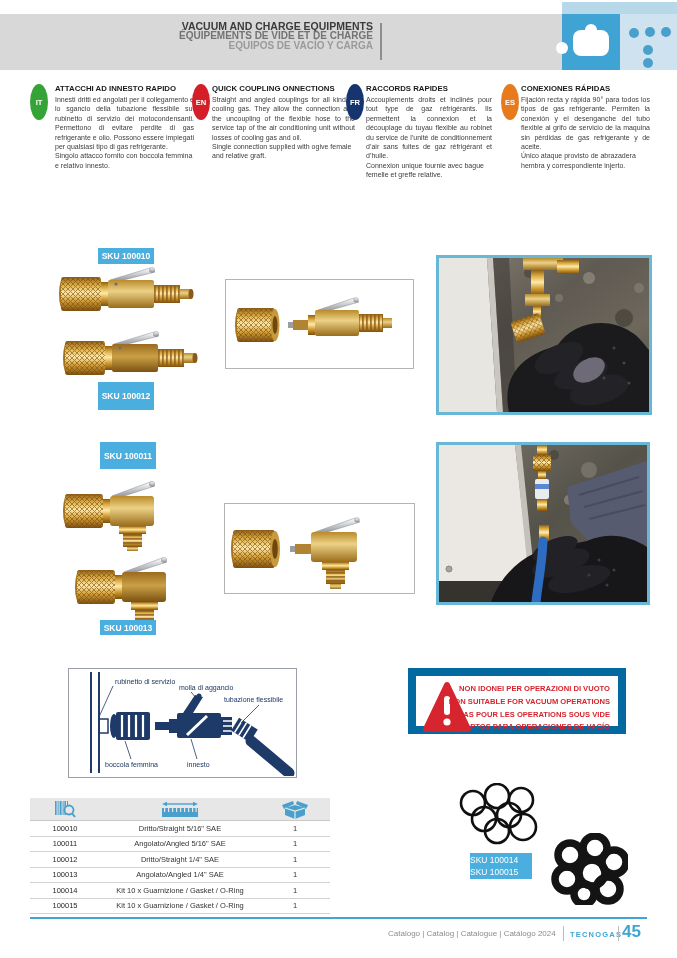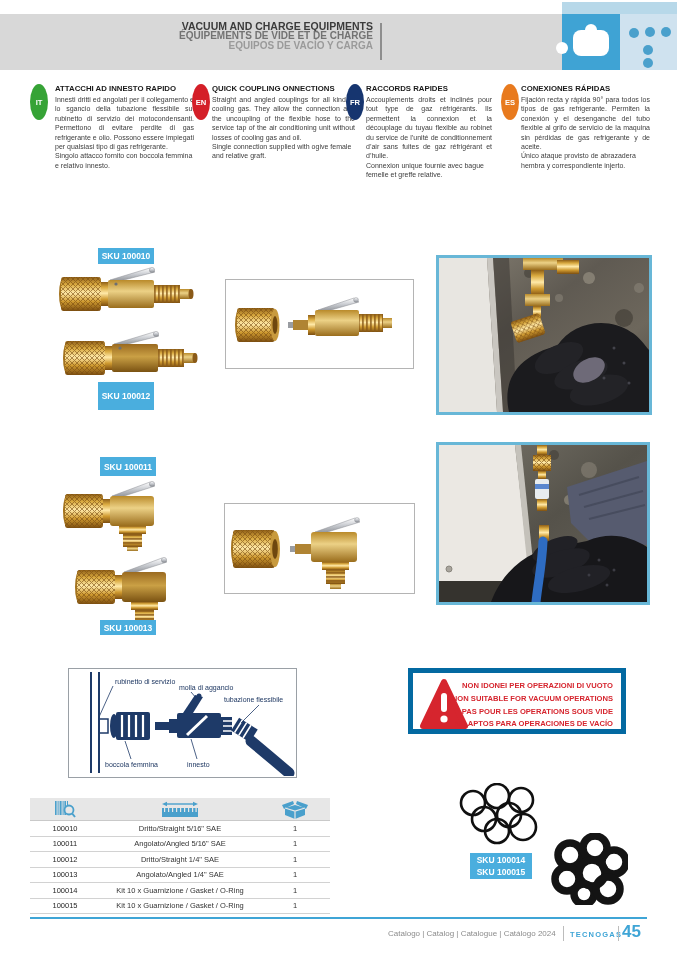--- a/index.html
+++ b/index.html
@@ -30,33 +30,33 @@
   .badge-it{background:#36a336;} .badge-en{background:#d41f28;}
   .badge-fr{background:#16356f;} .badge-es{background:#e87a1e;}
   .col-text{font-size:7px;color:#3c3c3c;}
   .col-title{font-size:7.8px;font-weight:bold;color:#191919;margin:0 0 2px 0;line-height:9px;}
   .col-body{margin:0;text-align:justify;line-height:9.4px;}
   .col-note{margin:0;text-align:left;line-height:9.4px;}
 
   
   .sku-label{background:#4aaede;color:#fff;font-weight:bold;font-size:8.5px;
         display:flex;align-items:center;justify-content:center;}
-  .sku-label-multi{background:#4aaede;color:#fff;font-weight:bold;font-size:8.5px;line-height:12px;
-        display:flex;flex-direction:column;align-items:center;justify-content:center;}
+  .sku-label-multi{background:#4aaede;color:#fff;font-weight:normal;font-size:8.5px;line-height:12px;
+        display:flex;flex-direction:column;justify-content:center;}
 
   
   .exploded-box{border:1px solid #b4b4b4;background:#fff;}
   .photo{border:3px solid #68b7d7;box-sizing:border-box;background:#55504a;}
   .photo svg{display:block;}
 
   
   .diagram-box{border:1.5px solid #9aa0a6;background:#fff;box-sizing:border-box;}
 
   
-  .warning-box{left:408px;top:668px;width:218px;height:66px;border:5px solid #0369a1;background:#fff;box-sizing:border-box;}
+  .warning-box{left:408px;top:668px;width:218px;height:66px;border:8px solid #0369a1;background:#fff;box-sizing:border-box;}
   .warning-lines{position:absolute;right:8px;top:7px;text-align:right;color:#d6252e;
         font-weight:bold;font-size:7.6px;line-height:12.8px;}
 
   
   .ptable{left:30px;top:798px;width:300px;}
   .t-header{height:22px;display:grid;grid-template-columns:70px 160px 70px;background:#e7e7e7;
         align-items:center;justify-items:center;border-bottom:1px solid #c9c9c9;}
   .t-row{height:14.5px;display:grid;grid-template-columns:70px 160px 70px;align-items:center;
         border-bottom:1px solid #d2d2d2;font-size:7.5px;color:#333;}
   .t-sku{font-weight:normal;color:#1e1e1e;text-align:center;}
@@ -262,21 +262,21 @@
         <ellipse cx="160" cy="132" rx="30" ry="14" fill="#232327" transform="rotate(-15 160 132)"></ellipse>
         <ellipse cx="150" cy="112" rx="17" ry="11" fill="#6e6a78" transform="rotate(-30 150 112)"></ellipse>
         <circle cx="175" cy="90" r="1.5" fill="#43434b"></circle>
           <circle cx="185" cy="105" r="1.5" fill="#43434b"></circle>
         <circle cx="165" cy="120" r="1.5" fill="#43434b"></circle>
           <circle cx="190" cy="125" r="1.5" fill="#43434b"></circle>
       </g>
     </svg>
   </div>
 
-  <div class="abs sku-label" style="left:100px;top:457px;width:56px;height:19px;">SKU 100011</div>
+  <div class="abs sku-label" style="left:100px;top:442px;width:56px;height:27px;">SKU 100011</div>
 
   <svg class="abs" style="left:62px;top:474px;" width="108" height="78" viewBox="0 0 108 78">
     <ellipse cx="6" cy="37" rx="5" ry="17" fill="#a4741f"></ellipse>
     <rect x="3" y="20" width="38" height="34" rx="3" fill="url(#brassV)"></rect>
     <rect x="3" y="20" width="38" height="34" rx="3" fill="url(#knurl)" opacity=".6"></rect>
     <rect x="41" y="25" width="7" height="24" fill="url(#brassV)"></rect>
     <polygon points="50,22 88,8 93,12 56,24" fill="url(#steel)" stroke="#8a8d92" stroke-width=".5"></polygon>
     <circle cx="90" cy="10" r="2.6" fill="url(#steel)" stroke="#8a8d92" stroke-width=".5"></circle>
     <rect x="48" y="22" width="44" height="30" rx="3" fill="url(#brassB)"></rect>
     <rect x="57" y="52" width="27" height="8" fill="url(#brassV)"></rect>

